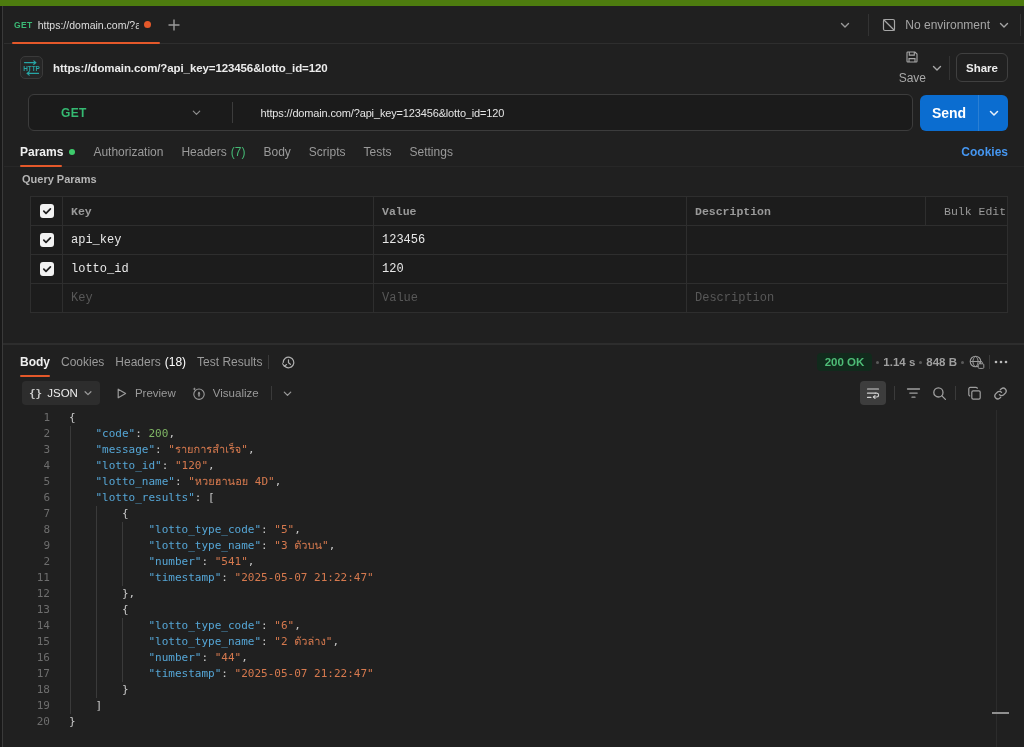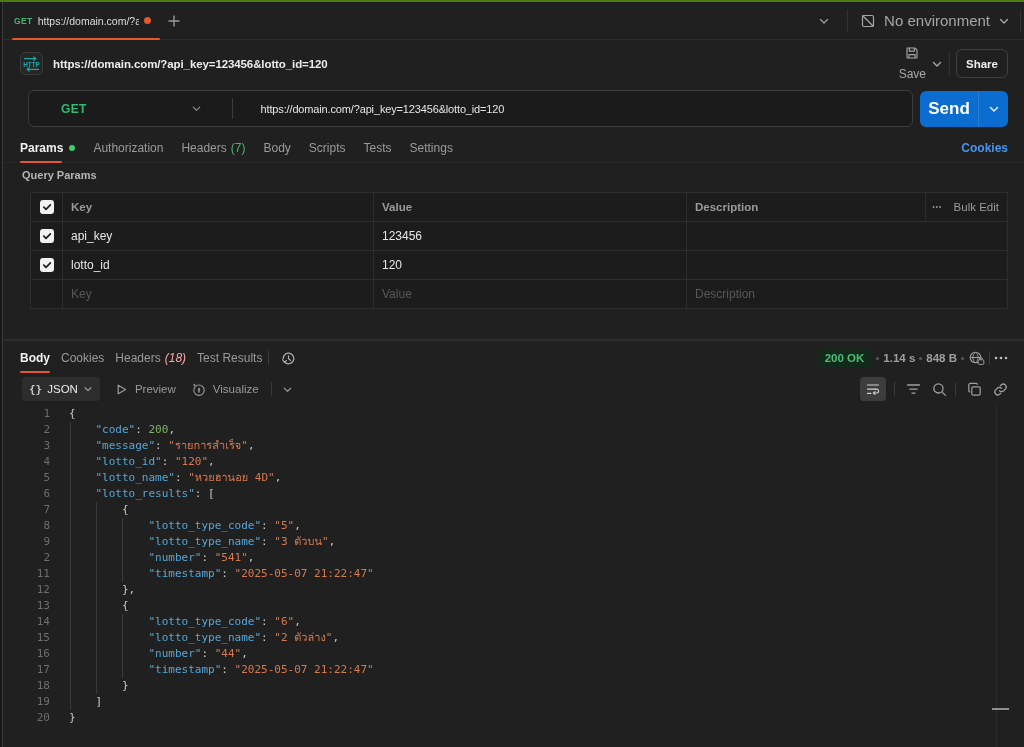--- a/index.html
+++ b/index.html
@@ -4,39 +4,39 @@
 <style>
   * { margin:0; padding:0; box-sizing:border-box; }
   html,body { width:1024px; height:747px; overflow:hidden; }
   body {
     background:#202020;
     font-family:"Liberation Sans", sans-serif;
     color:#e8e8e8;
     position:relative;
     -webkit-font-smoothing:antialiased;
   }
-  .app { position:absolute; inset:0; border-top:2px solid #4d7c0f; }
+  .app { position:absolute; inset:0; border-top:6px solid #4d7c0f; }
   .edge-strip { position:absolute; left:0; top:0; bottom:0; width:3px; background:#191919; border-right:1px solid #3a3a3a; z-index:30; }
 
   svg { display:block; }
 
   
   .tabbar { position:absolute; left:4px; right:0; top:0; height:38px; border-bottom:1px solid #2e2e2e; display:flex; align-items:center; }
   .tab { position:relative; height:100%; display:flex; align-items:center; gap:5px; padding:0 13px 0 10px; max-width:160px; }
   .tab-method { font-size:8.5px; font-weight:700; letter-spacing:.4px; color:#3bba76; flex:none; }
   .tab-title { font-size:10.5px; color:#dedede; white-space:nowrap; overflow:hidden; max-width:105px; }
   .tab-dot { width:7px; height:7px; border-radius:50%; background:#e4582a; flex:none; }
   .tab-underline { position:absolute; left:8px; right:4px; bottom:-1px; height:2.5px; background:#e4582a; border-radius:1px; }
   .plus-btn { margin-left:2px; color:#9a9a9a; display:flex; align-items:center; }
   .tabbar-spacer { flex:1; }
   .tabbar-right { display:flex; align-items:center; height:100%; }
   .icon-btn { color:#9a9a9a; display:flex; align-items:center; justify-content:center; }
   .vsep { width:1px; height:22px; background:#333333; margin:0 0; }
   .env-select { display:flex; align-items:center; gap:8px; padding:0 10px 0 12px; height:100%; color:#a6a6a6; }
-  .env-label { font-size:15px; color:#a6a6a6; padding-right:0; }
+  .env-label { font-size:12px; color:#a6a6a6; padding-right:0; }
   .tabbar-chevron { padding:0 17px; }
 
   
   .title-row { position:absolute; left:4px; right:0; top:39px; height:45px; display:flex; align-items:center; padding:0 16px; }
   .http-badge { width:23px; height:23px; border:1px solid #3a3a3a; border-radius:5px; background:#262626; display:flex; align-items:center; justify-content:center; margin-right:10px; }
   .req-title { font-size:11.5px; font-weight:700; color:#ececec; letter-spacing:-0.1px; }
   .title-right { margin-left:auto; display:flex; align-items:center; }
   .save-btn { display:flex; align-items:center; gap:7px; color:#a8a8a8; font-size:12px; padding:0;flex-direction:column; }
   .save-chevron { color:#a8a8a8; padding:0; margin-left:5px; display:flex; align-items:center; }
   .title-sep { width:1px; height:24px; background:#333333; margin:0 6px 0 6px; }
@@ -44,55 +44,55 @@
 
   
   .url-row { position:absolute; left:28px; top:88px; width:980px; height:37px; display:flex; }
   .url-input { flex:1; max-width:885px; height:37px; border:1px solid #3c3c3c; border-radius:6px; background:#1b1b1b; display:flex; align-items:center; }
   .method { display:flex; align-items:center; padding-left:32px; gap:0; }
   .method-label { font-size:12px; font-weight:700; letter-spacing:.3px; color:#35ba72; }
   .method-chevron { color:#8f8f8f; margin-left:104px; display:flex; align-items:center; }
   .url-sep { width:1px; height:21px; background:#3c3c3c; margin-left:30px; }
   .url-text { font-size:11px; letter-spacing:-0.15px; color:#e4e4e4; padding-left:28px; white-space:nowrap; }
   .send-split { position:absolute; left:892px; top:1px; width:88px; height:36px; display:flex; border-radius:6px; overflow:hidden; background:#0b6dd0; }
-  .send-main { flex:1; display:flex; align-items:center; justify-content:center; color:#ffffff; font-size:17px; font-weight:700; border-right:1px solid #2a7fd4; }
+  .send-main { flex:1; display:flex; align-items:center; justify-content:center; color:#ffffff; font-size:14px; font-weight:700; border-right:1px solid #2a7fd4; }
   .send-caret { width:29px; display:flex; align-items:center; justify-content:center; color:#e8f1fb; }
 
   
   .req-tabs { position:absolute; left:4px; right:0; top:132px; height:29px; display:flex; align-items:center; padding-left:16px; border-bottom:1px solid #272727; }
   .rtab { position:relative; height:100%; display:flex; align-items:center; font-size:12px; color:#9a9a9a; margin-right:18px; }
   .rtab .count { color:#44b874; margin-left:4px; }
   .rtab.active { color:#f0f0f0; font-weight:600; }
   .rtab .param-dot { width:6px; height:6px; border-radius:50%; background:#3ecb6c; margin-left:6px; }
   .rtab.active .under { position:absolute; left:0; right:0; bottom:-1px; height:2px; background:#e4582a; border-radius:1px; }
   .rtab.active.has-dot .under { right:13px; }
   .cookies-link { margin-left:auto; margin-right:16px; color:#4596f0; font-size:12px; font-weight:600; }
 
   
   .qp-label { position:absolute; left:22px; top:167px; font-size:11px; font-weight:600; color:#b5b5b5; }
   .qp-table { position:absolute; left:30px; top:190px; width:978px; border:1px solid #2e2e2e; background:#1c1c1c; }
   .qp-row { display:grid; grid-template-columns:32px 311px 313px 239px 1fr; border-bottom:1px solid #2e2e2e; height:29px; }
   .qp-row:last-child { border-bottom:none; height:28px; }
   .qp-row.data { grid-template-columns:32px 311px 313px 1fr; }
-  .qp-cell { display:flex; align-items:center; padding:0 8px; border-right:1px solid #2e2e2e; overflow:hidden; font-size:12px; color:#e8e8e8; }
+  .qp-cell { display:flex; align-items:center; padding:0 8px; border-right:1px solid #2e2e2e; overflow:hidden; font-size:12px; color:#e8e8e8;font-family:Liberation Mono, monospace; }
   .qp-cell:last-child { border-right:none; }
   .qp-cell.chk { justify-content:center; padding:0; }
   .qp-cell.head { font-size:11.5px; font-weight:600; color:#9a9a9a; }
   .qp-cell.bulk { justify-content:flex-start; gap:12px; color:#9a9a9a; font-size:11.5px; padding-left:6px; white-space:nowrap; }
   .qp-cell .ph { color:#585858; }
   .checkbox { width:14px; height:14px; border-radius:3px; background:#f2f2f2; display:flex; align-items:center; justify-content:center; }
 
   
   .panel-divider { position:absolute; left:0; right:0; top:337px; height:2px; background:#2d2d2d; }
 
   
   .resp-tabs { position:absolute; left:4px; right:0; top:344px; height:24px; display:flex; align-items:center; padding:0 16px 0 16px; }
   .resp-tab { position:relative; height:24px; display:flex; align-items:center; font-size:12px; color:#9a9a9a; margin-right:11px; }
   .resp-tab.active { color:#f0f0f0; font-weight:600; }
-  .resp-tab .count { color:#fca5a5; margin-left:4px;font-style:italic; }
+  .resp-tab .count { color:#ffffff; margin-left:4px; }
   .resp-tab.active .under { position:absolute; left:0; right:0; bottom:-3px; height:2px; background:#e4582a; border-radius:1px; }
   .resp-sep { width:1px; height:14px; background:#3a3a3a; margin:0 10px 0 -5px; }
   .history-btn { color:#b0b0b0; margin-left:2px; }
   .resp-meta { margin-left:auto; display:flex; align-items:center; gap:4px; }
   .status-pill { background:#112a1c; color:#4ebd77; font-size:11.5px; font-weight:600; border-radius:4px; padding:3px 8px; }
   .meta-dot { width:3px; height:3px; border-radius:50%; background:#5a5a5a; }
   .meta-text { color:#9f9f9f; font-size:11.5px; font-weight:600; }
   .meta-sep { width:1px; height:14px; background:#3a3a3a; }
   .ellipsis-btn { color:#bbbbbb; letter-spacing:1px; }
 

